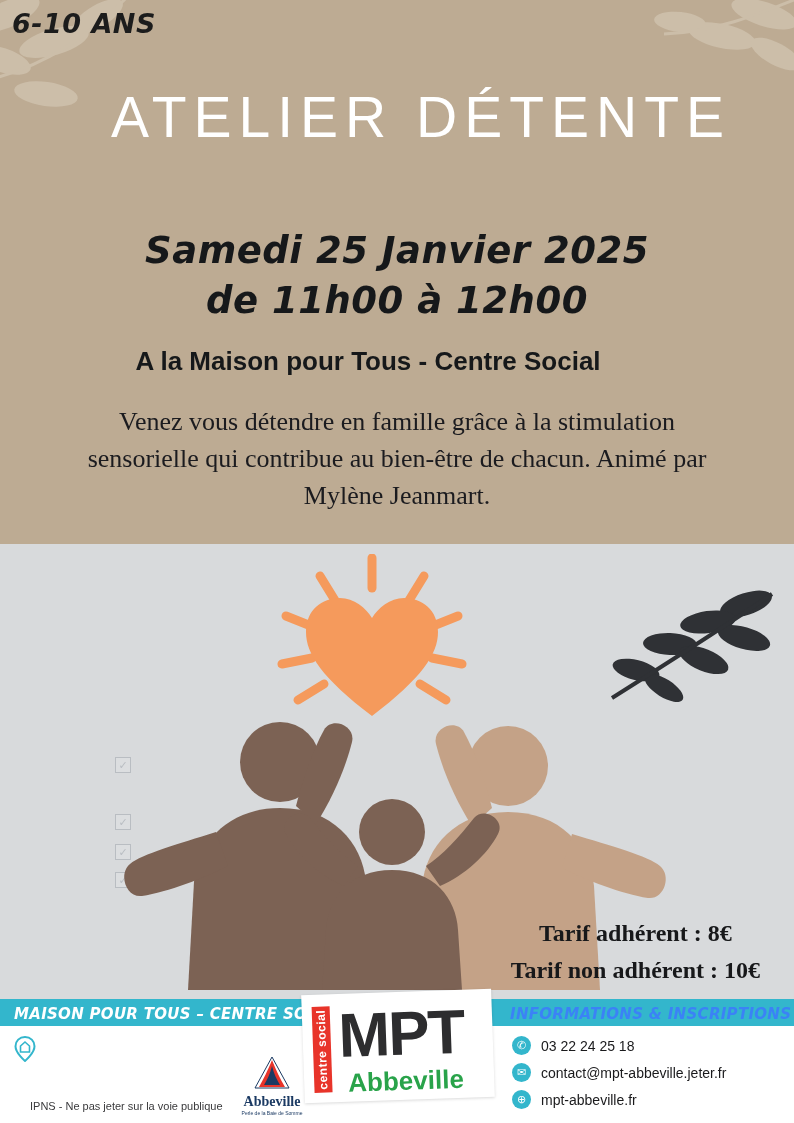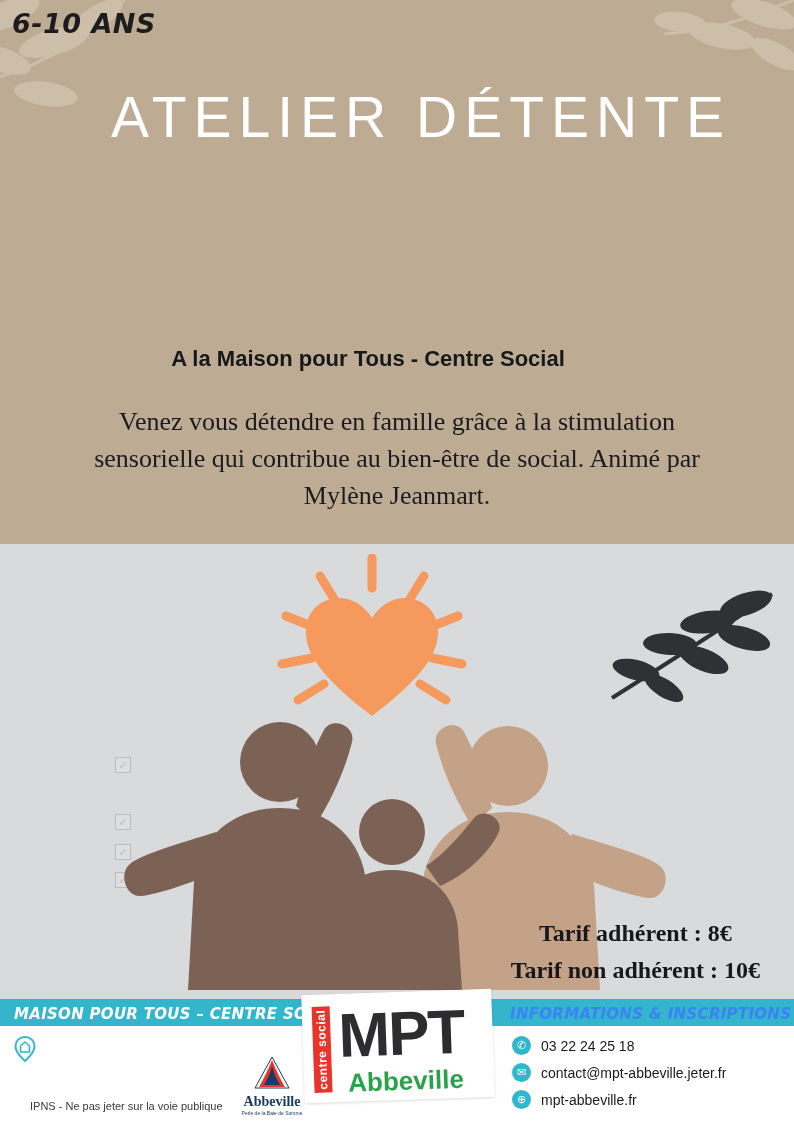--- a/index.html
+++ b/index.html
@@ -93,21 +93,21 @@
 
   
   .place {
     position: absolute;
     left: 0; top: 346px;
     width: 736px;
     text-align: center;
     color: #16181a;
     font-family: "Liberation Sans", sans-serif;
     font-weight: 700;
-    font-size: 22px;
+    font-size: 26px;
   }
 
   
   .description {
     position: absolute;
     left: 70px; top: 404px;
     width: 654px;
     text-align: center;
     color: #1b1b1f;
     font-family: "Liberation Serif", serif;
@@ -293,24 +293,28 @@
       <path d="M200 4 C150 24 110 40 60 42" stroke="#cfc2ae" stroke-width="3" fill="none"></path>
     </g>
   </svg>
 
   <div class="age-badge">6-10 ANS</div>
 
   <div class="title">
     <span class="l1">ATELIER DÉTENTE</span>
   </div>
 
+  <div class="date-block">
+    <span class="dline">Samedi 25  Janvier 2025</span>
+    <span class="dline">de 11h00 à 12h00</span>
+  </div>
 
   <div class="place">A la Maison pour Tous - Centre Social</div>
 
-  <div class="description">Venez vous détendre en famille grâce à la stimulation sensorielle qui contribue au bien-être de social.  Animé par Mylène Jeanmart.</div>
+  <div class="description">Venez vous détendre en famille grâce à la stimulation sensorielle qui contribue au bien-être de chacun.  Animé par Mylène Jeanmart.</div>
 
   <div class="illus">
     <div class="ghost-box" style="left:115px; top:213px;">✓</div>
     <div class="ghost-box" style="left:115px; top:270px;">✓</div>
     <div class="ghost-box" style="left:115px; top:300px;">✓</div>
     <div class="ghost-box" style="left:115px; top:328px;">✓</div>
 
     <svg style="position:absolute; left:596px; top:42px;" width="180" height="140" viewBox="0 0 180 140">
       <g fill="#2f3135">
         <ellipse cx="150" cy="18" rx="27" ry="11" transform="rotate(-18 150 18)"></ellipse>

